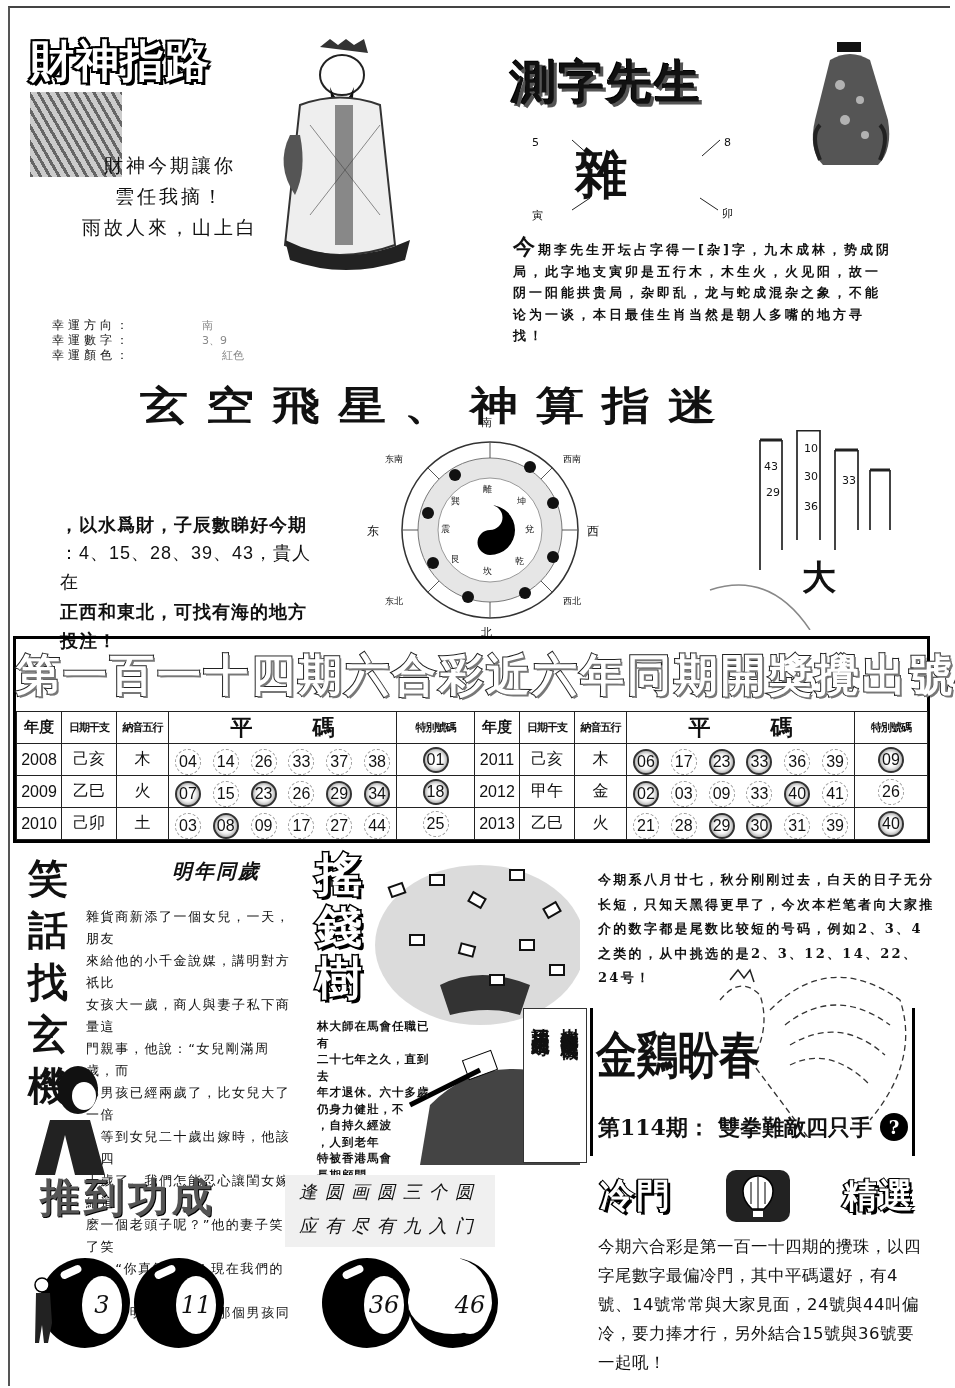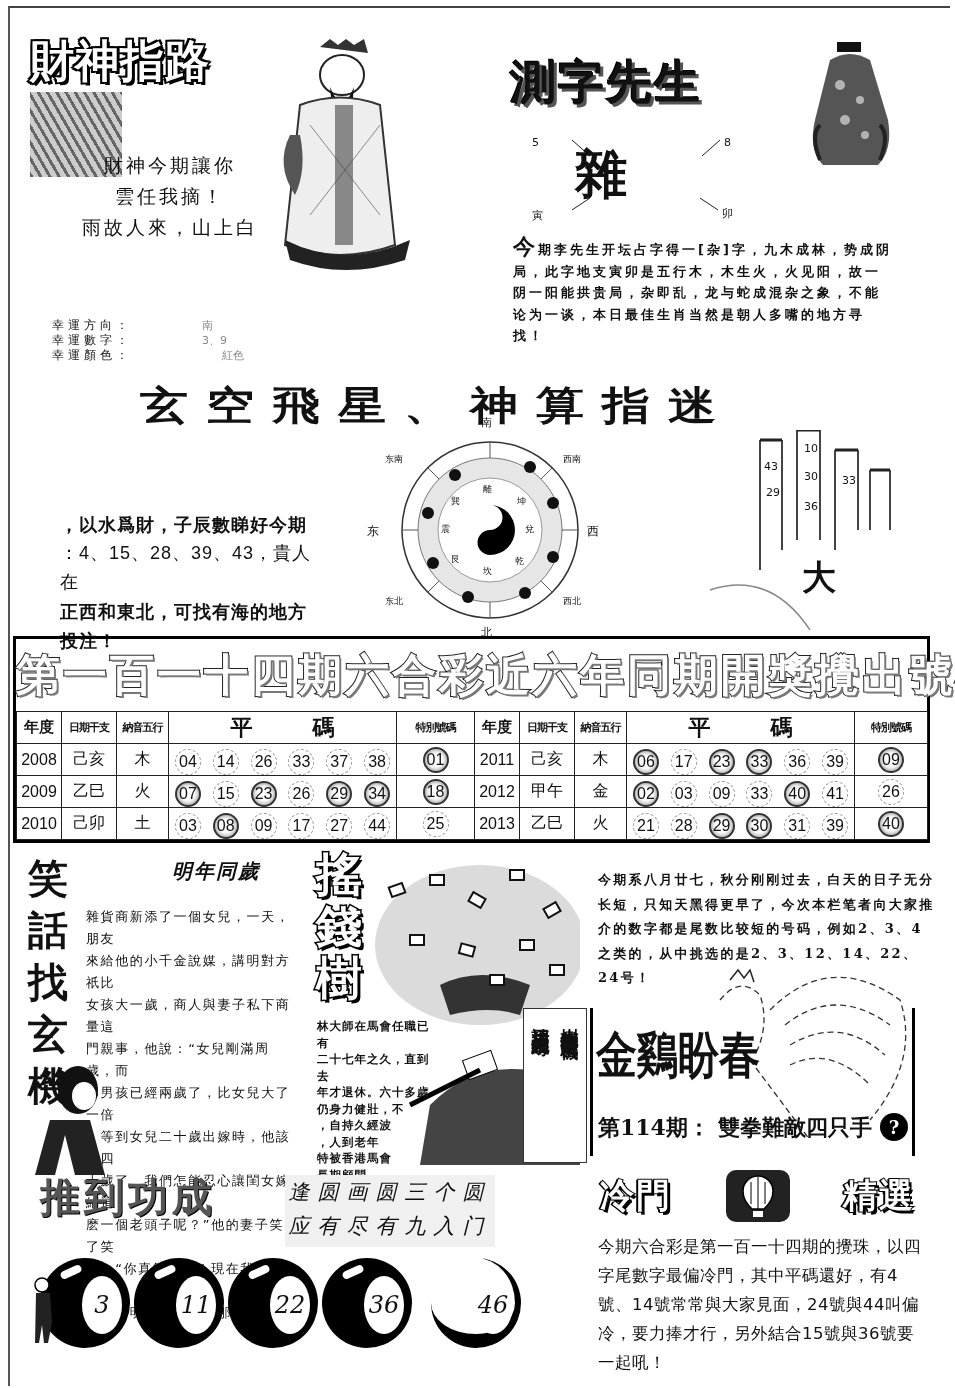--- a/index.html
+++ b/index.html
@@ -74,21 +74,21 @@
   .jjyc-title { left: 596px; top: 1013px; font-size: 50px; font-weight: 900; letter-spacing: 0; line-height: 84px; font-family: "DejaVu Serif", serif; transform: scaleX(.82); transform-origin: left top; }
   .jjyc-sub { left: 598px; top: 1113px; font-size: 22px; font-weight: 900; font-family: "DejaVu Serif", serif; display: flex; gap: 8px; }
   .q-icon { width: 28px; height: 28px; border-radius: 50%; background: #000; color: #fff; display: inline-flex; align-items: center; justify-content: center; font-size: 18px; }
   .lmjx-title { left: 600px; top: 1168px; width: 315px; height: 55px; display: flex; align-items: center; justify-content: space-between; }
   .lmjx-word { font-size: 34px; font-weight: 900; color: #fff; -webkit-text-stroke: 2px #000; paint-order: stroke fill; text-shadow: 3px 3px 0 #000, -2px 0 0 #000; letter-spacing: 2px; }
   .balloon { width: 64px; height: 52px; background: #222; border-radius: 10px; display: flex; align-items: center; justify-content: center; }
   .lmjx-text { left: 598px; top: 1232px; width: 330px; font-size: 16.5px; line-height: 29px; letter-spacing: 0.5px; }
 
   
   .pdgc-title { left: 40px; top: 1170px; font-size: 40px; font-weight: 900; letter-spacing: 4px; color: #555; text-shadow: 1px 1px 0 #000; font-family: "DejaVu Serif", serif; }
-  .riddle { left: 285px; top: 1175px; width: 210px; height: 72px; background: #f0f0f0; font-size: 21px; line-height: 34px; letter-spacing: 8px; text-align: center; font-family: "DejaVu Serif", serif; font-style: italic; }
+  .riddle { left: 285px; top: 1175px; width: 210px; height: 72px; background: #f0f0f0; font-size: 18px; line-height: 34px; letter-spacing: 8px; text-align: center; font-family: "DejaVu Serif", serif; font-style: italic; }
   .balls-row { left: 30px; top: 1258px; width: 520px; height: 100px; }
   .pool-ball { position: absolute; top: 0; width: 90px; height: 90px; border-radius: 50%; background: #000; }
   .pool-ball .shine { position: absolute; left: 20px; top: 10px; width: 22px; height: 8px; background: #fff; border-radius: 4px; transform: rotate(-25deg); }
   .pool-ball .face { position: absolute; left: 42px; top: 18px; width: 40px; height: 58px; border-radius: 50%; background: #fff; display: flex; align-items: center; justify-content: center;
     font-family: "DejaVu Serif", serif; font-style: italic; font-size: 24px; }
   .pool-ball.last { background: #fff; border-bottom: 14px solid #000; border-right: 6px solid #000; }
   .pusher { left: 32px; top: 1275px; width: 24px; height: 70px; }
 </style>
 </head>
 <body>
@@ -472,29 +472,25 @@
   </div>
   <div class="abs balls-row" id="balls-row">
       <div class="pool-ball" style="left: 10px;">
         <span class="shine"></span>
         <span class="face">3</span>
       </div>
       <div class="pool-ball" style="left: 104px;">
         <span class="shine"></span>
         <span class="face">11</span>
       </div>
-      <div class="pool-ball" style="left: 198px;">
-        <span class="shine"></span>
-        <span class="face">22</span>
-      </div>
       <div class="pool-ball" style="left: 292px;">
         <span class="shine"></span>
         <span class="face">36</span>
       </div>
-      <div class="pool-ball last" style="left: 401px;">
+      <div class="pool-ball last" style="left: 378px;">
         <span class="face">46</span>
       </div>
     </div>
   <svg class="abs pusher" viewBox="0 0 24 70">
     <circle cx="10" cy="10" r="7" fill="#fff" stroke="#000" stroke-width="1.5"></circle>
     <path d="M4 18 h14 l2 30 l-4 20 h-4 l-2 -18 l-3 18 h-4 z" fill="#222"></path>
   </svg>
 </section>
 
 </body></html>

